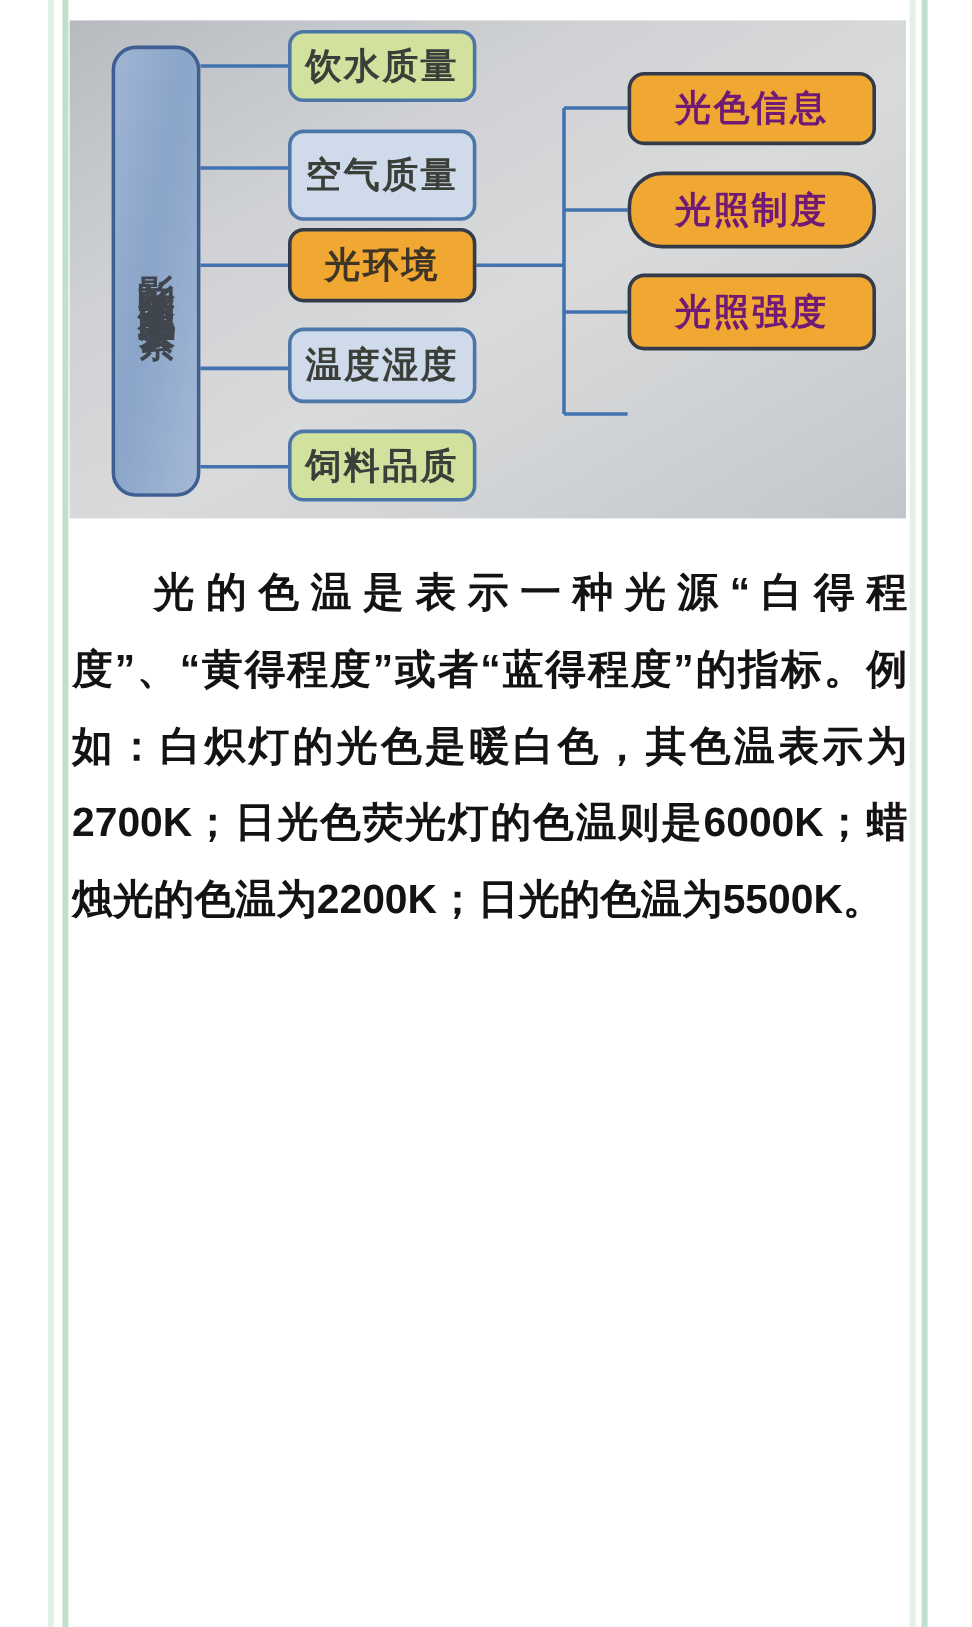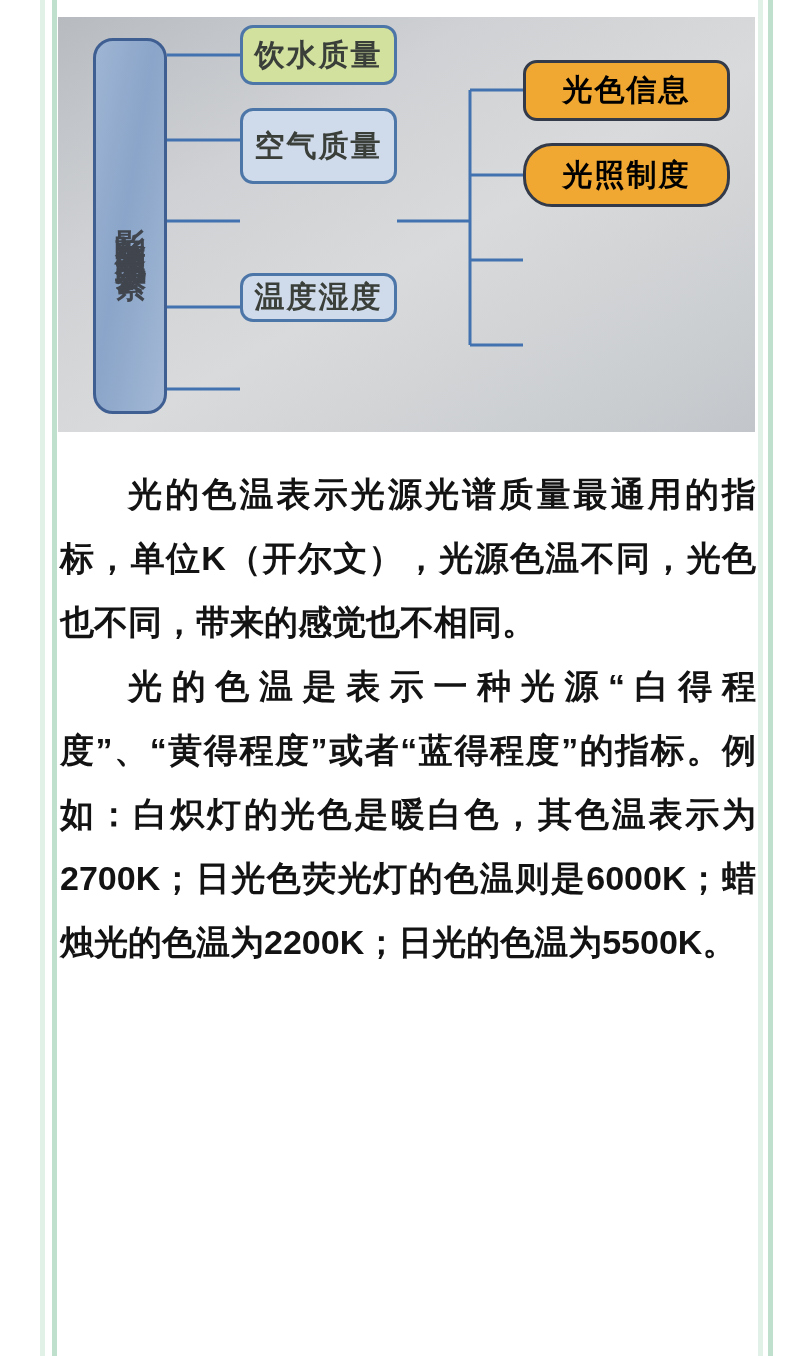--- a/index.html
+++ b/index.html
@@ -24,28 +24,28 @@
   .node { position:absolute; display:flex; align-items:center; justify-content:center;
           font-family:"Liberation Serif", serif; font-weight:700; letter-spacing:2px;
           color:#3b3f3a; }
   .root { left:35px; top:21px; width:74px; height:376px;
           background:linear-gradient(100deg,#9fb5d4 0%,#8aa5c9 45%,#a3b8d5 100%);
           border:3px solid var(--root-border); border-radius:20px;
           writing-mode:vertical-rl; text-orientation:upright;
           font-size:31px; letter-spacing:5px; color:#41464e; }
   .n-l1 { left:182px; width:157px; border-radius:13px; font-size:30px;text-align:center; }
   .n-l2 { left:465px; width:207px; border-radius:14px; font-size:30px;
-          background:var(--box-orange); border:3px solid var(--box-orange-border); color:#000000; }
+          background:var(--box-orange); border:3px solid var(--box-orange-border); color:#701a75; }
   .t-green  { background:var(--box-green);  border:3px solid var(--box-blue-border); }
   .t-blue   { background:var(--box-blue);   border:3px solid var(--box-blue-border); }
   .t-orange { background:var(--box-orange); border:3px solid var(--box-orange-border); color:#3f3526; }
   .b1 { top:8px;   height:60px; }
   .b2 { top:91px;  height:76px; }
   .b3 { top:173px; height:62px; }
-  .b4 { top:256px; height:49px; }
+  .b4 { top:256px; height:63px; }
   .b5 { top:341px; height:60px; }
   .r1 { top:43px;  height:61px; }
   .r2 { top:126px; height:64px;border-radius:29px; }
   .r3 { top:211px; height:64px; }
   .r4 { top:296px; height:65px; }
 
   
   .article { position:absolute; left:60px; top:462px; width:696px;
              font-size:34px; line-height:64px; font-weight:600;
              color:var(--text); text-align:justify; }
@@ -73,24 +73,26 @@
       <line x1="412" y1="73" x2="465" y2="73"></line>
       <line x1="412" y1="158" x2="465" y2="158"></line>
       <line x1="412" y1="243" x2="465" y2="243"></line>
       <line x1="412" y1="328" x2="465" y2="328"></line>
     </svg>
 
     <div class="node root">影响养殖的几大要素</div>
 
     <div class="node n-l1 t-green  b1">饮水质量</div>
     <div class="node n-l1 t-blue   b2">空气质量</div>
+    <div class="node n-l1 t-orange b3">光环境</div>
     <div class="node n-l1 t-blue   b4">温度湿度</div>
+    <div class="node n-l1 t-green  b5">饲料品质</div>
 
     <div class="node n-l2 r1">光色信息</div>
     <div class="node n-l2 r2">光照制度</div>
+    <div class="node n-l2 r3">光照强度</div>
   </div>
 
   <div class="article">
-    <p>光的色温表示光源光谱质量最通用的指标，单位K（开尔文），光源色温不同，光色也不同，带来的感觉也不相同。</p>
     <p>光的色温是表示一种光源“白得程度”、“黄得程度”或者“蓝得程度”的指标。例如：白炽灯的光色是暖白色，其色温表示为2700K；日光色荧光灯的色温则是6000K；蜡烛光的色温为2200K；日光的色温为5500K。</p>
   </div>
 
 </div>
 
 </body></html>

